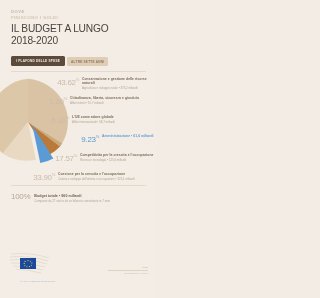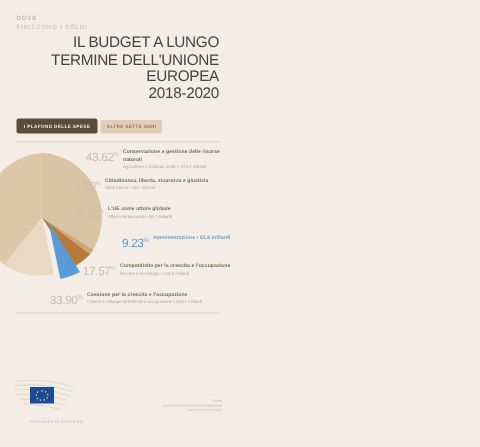--- a/index.html
+++ b/index.html
@@ -26,21 +26,20 @@
     font-weight: 700;
   }
   .kicker2 { color: #d4c5b3; }
   .title {
     margin-top: 3px;
     font-size: 10.2px;
     line-height: 11.4px;
     color: #4a4440;
     font-weight: 400;
     letter-spacing: -0.2px;
-    text-align: right;
   }
 
   
   .tabs {
     display: flex;
     align-items: flex-end;
     gap: 2px;
     padding: 10px 0 0 11px;
   }
   .tab {
@@ -167,21 +166,20 @@
 </head>
 <body>
 
 <div class="page">
 
   <div class="header">
     <div class="kicker">DOVE</div>
     <div class="kicker kicker2">FINISCONO I SOLDI</div>
     <div class="title">
       <div>IL BUDGET A LUNGO</div>
-      <div>TERMINE DELL'UNIONE EUROPEA</div>
       <div>2018-2020</div>
     </div>
   </div>
 
   <div class="tabs">
     <div class="tab tab-active">I PLAFOND DELLE SPESE</div>
     <div class="tab tab-inactive">ALTRE SETTE ANNI</div>
   </div>
 
   <div class="rule"></div>
@@ -263,20 +261,27 @@
           <div class="rhead">Coesione per la crescita e l'occupazione</div>
           <div class="rsub">Catena e sviluppo dell'attivita e occupazione • 325,1 miliardi</div>
         </div>
       </div>
 
     </div>
   </div>
 
   <div class="rule2"></div>
 
+  <div class="total">
+    <div class="pct">100%</div>
+    <div class="rtext">
+      <div class="rhead">Budget totale • 960 miliardi</div>
+      <div class="rsub">Composto da 27 stati e da un bilancio comunitario in 7 anni</div>
+    </div>
+  </div>
 
   <div class="footer">
     <div class="logo">
       <svg width="62" height="26" viewBox="0 0 62 26">
         <g stroke="#dcd2c6" stroke-width="0.6" fill="none">
           <path d="M2 2 Q22 0 40 6"></path>
           <path d="M1 5 Q21 3 39 9"></path>
           <path d="M1 8 Q20 6 38 12"></path>
           <path d="M2 11 Q20 10 36 15"></path>
           <path d="M4 14 Q20 14 34 18"></path>

